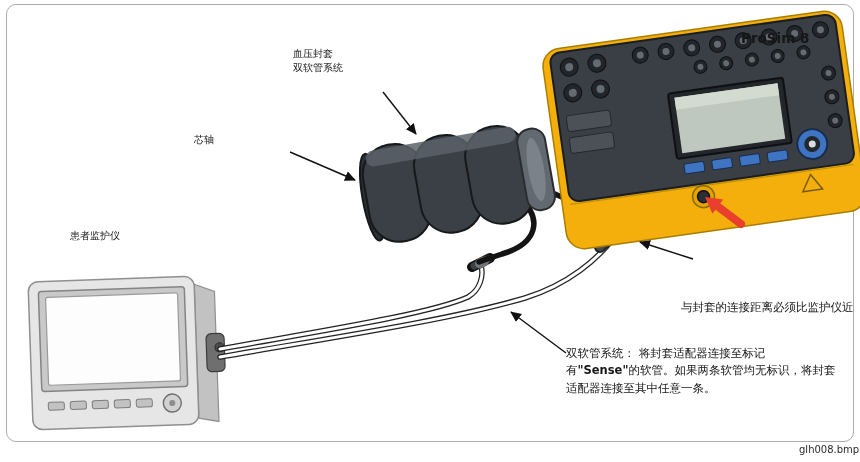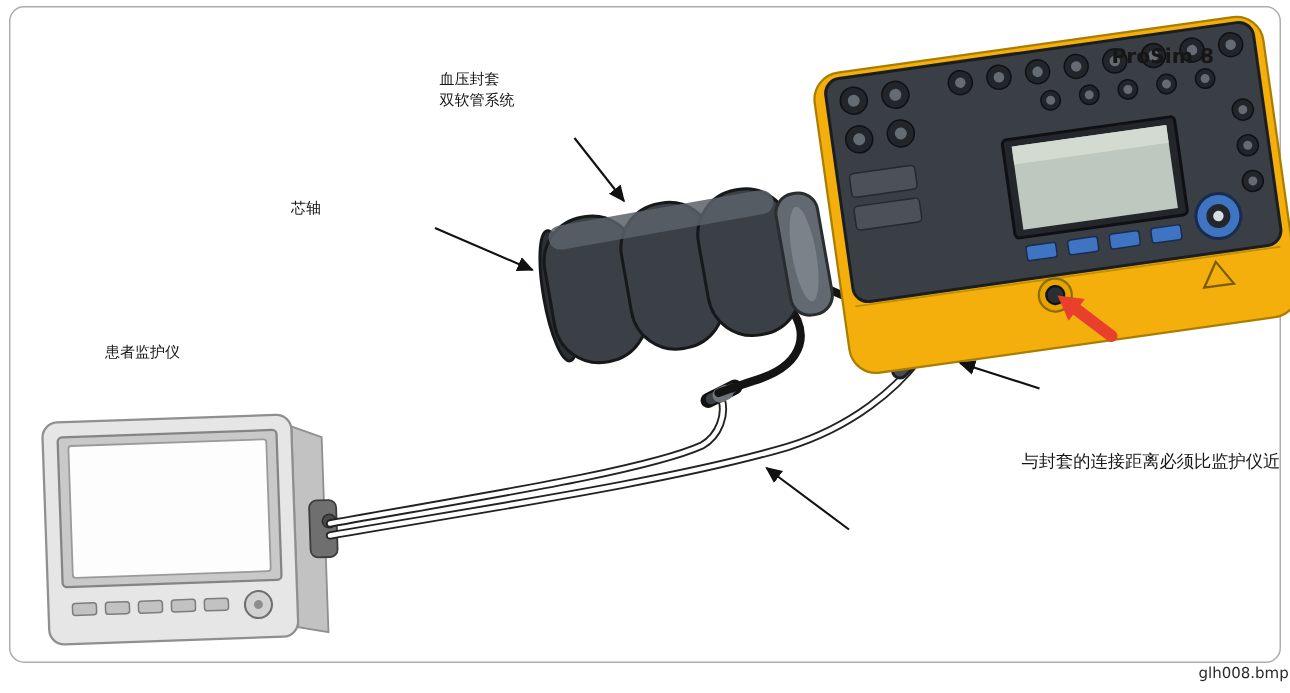--- a/index.html
+++ b/index.html
@@ -226,16 +226,19 @@
   </div>
 
   <div class="lbl" style="left:194px;top:133px;">芯轴</div>
 
   <div class="lbl" style="left:70px;top:229px;">患者监护仪</div>
 
   <div class="lbl device-name" style="left:741px;top:29px;">ProSim 8</div>
 
   <div class="lbl small-note" style="left:637px;top:299px;margin-left:44px;">与封套的连接距离必须比监护仪近</div>
 
+  <div class="lbl small-note note-block" style="left:566px;top:345px;">
+    <span>双软管系统： 将封套适配器连接至标记有</span><span class="note-bold">"Sense"</span><span>的软管。如果两条软管均无标识，将封套适配器连接至其中任意一条。</span>
+  </div>
 
   <div class="lbl filename" style="left:799px;top:443px;text-align:center;">glh008.bmp</div>
 
 </div>
 
 </body></html>

